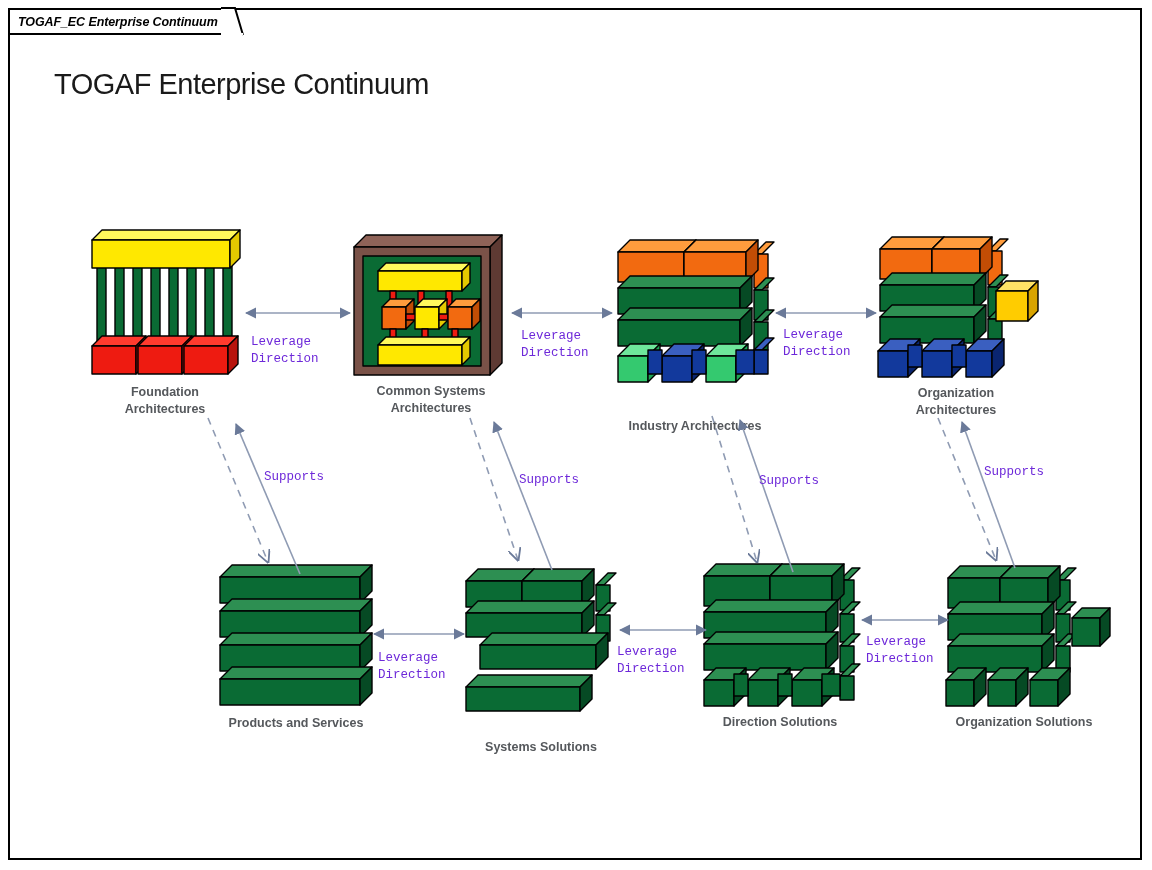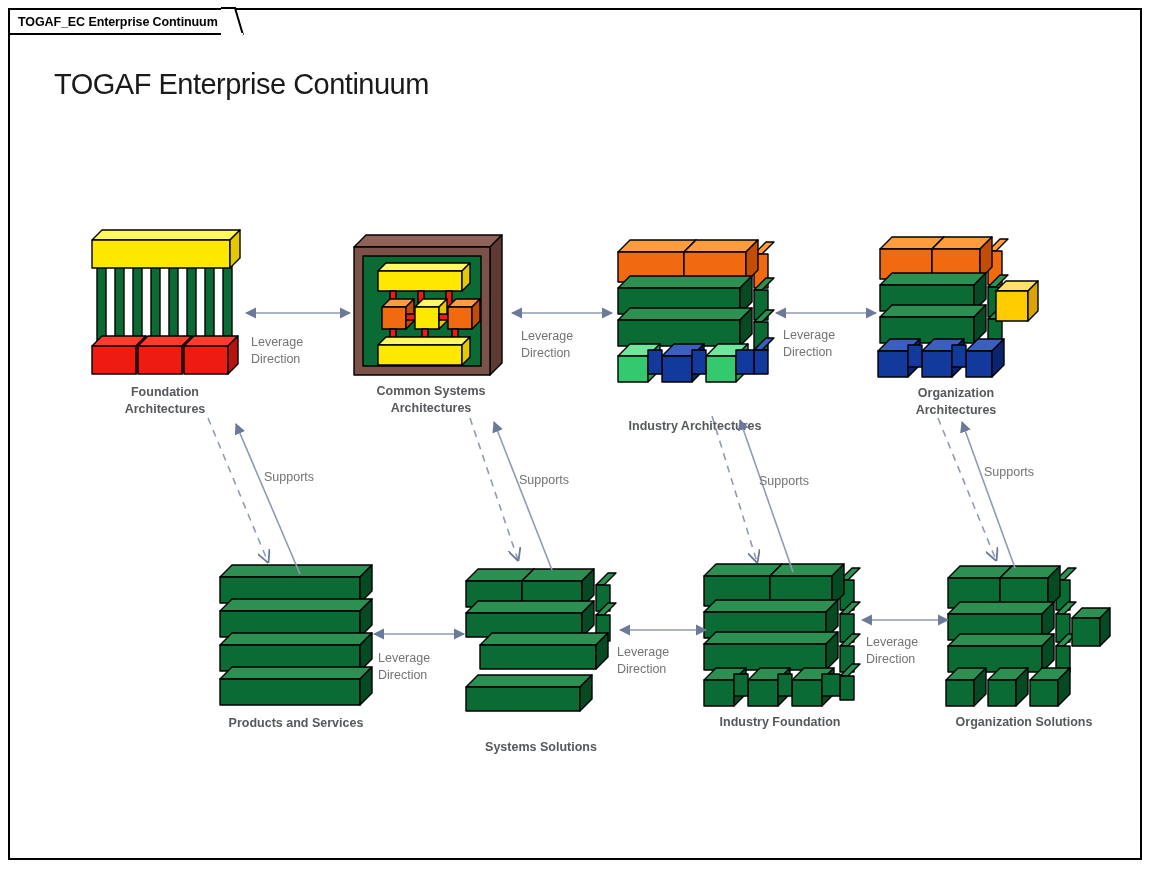--- a/index.html
+++ b/index.html
@@ -1,26 +1,26 @@
 <!DOCTYPE html>
 <html><head>
 <meta charset="utf-8">
 <style>
   html,body{margin:0;padding:0;background:#fff;}
   body{width:1152px;height:870px;font-family:"Liberation Sans",sans-serif;overflow:hidden;}
   #page{position:relative;width:1152px;height:870px;background:#fff;}
   #frame{position:absolute;left:8px;top:8px;width:1134px;height:852px;border:2px solid #000;box-sizing:border-box;background:#fff;}
   #tab{position:absolute;left:8px;top:8px;height:27px;background:#fff;border:2px solid #000;border-right:none;box-sizing:border-box;
        display:flex;align-items:center;padding:0 8px 0 8px;z-index:5;}
-  #tab-label{font-size:12.5px;font-weight:bold;color:#000;white-space:nowrap;letter-spacing:-0.1px;}
+  #tab-label{font-size:12.5px;font-weight:bold;color:#000;white-space:nowrap;letter-spacing:-0.1px;font-style:italic;}
   #tab-corner{position:absolute;left:221px;top:8px;width:22px;height:27px;z-index:6;}
   #title{position:absolute;left:54px;top:68px;font-size:29px;color:#1a1a1a;letter-spacing:-0.5px;white-space:nowrap;}
   .node{position:absolute;}
   .node-label{position:absolute;text-align:center;font-size:12.5px;font-weight:bold;color:#55585c;line-height:17px;white-space:nowrap;}
-  .conn-label{position:absolute;font-size:12.5px;color:#737373;line-height:17px;white-space:nowrap;}
+  .conn-label{position:absolute;font-size:12.5px;color:#6d28d9;line-height:17px;white-space:nowrap;font-family:Liberation Mono, monospace;}
   svg{display:block;overflow:visible;}
 </style>
 </head>
 <body>
 
 <div id="page">
   <div id="frame"></div>
 
   <div id="tab">
     <span id="tab-label">TOGAF_EC Enterprise Continuum</span>
@@ -305,21 +305,21 @@
         <polygon points="78,120 90,108 90,134 78,146" fill="#064a24"></polygon>
         <polygon points="92,120 122,120 134,108 104,108" fill="#2d8f52"></polygon>
         <rect x="92" y="120" width="30" height="26" fill="#0a6b34"></rect>
         <polygon points="122,120 134,108 134,134 122,146" fill="#064a24"></polygon>
         <rect x="34" y="114" width="14" height="22" fill="#0a6b34"></rect>
         <rect x="78" y="114" width="14" height="22" fill="#0a6b34"></rect>
         <rect x="122" y="114" width="18" height="22" fill="#0a6b34"></rect>
       </g>
     </svg>
     <div class="node-label" style="left:-20px;top:154px;width:200px;">
-      <span>Industry Foundation</span>
+      <span>Direction Solutions</span>
     </div>
   </div>
 
   <div class="node" style="left:944px;top:560px;">
     <svg width="168" height="152" viewBox="0 0 168 152">
       <g stroke="#000" stroke-width="1.4" stroke-linejoin="round">
 
         <polygon points="112,20 124,8 132,8 120,20" fill="#2d8f52"></polygon>
         <rect x="112" y="20" width="14" height="30" fill="#0a6b34"></rect>
         <polygon points="112,54 124,42 132,42 120,54" fill="#2d8f52"></polygon>

